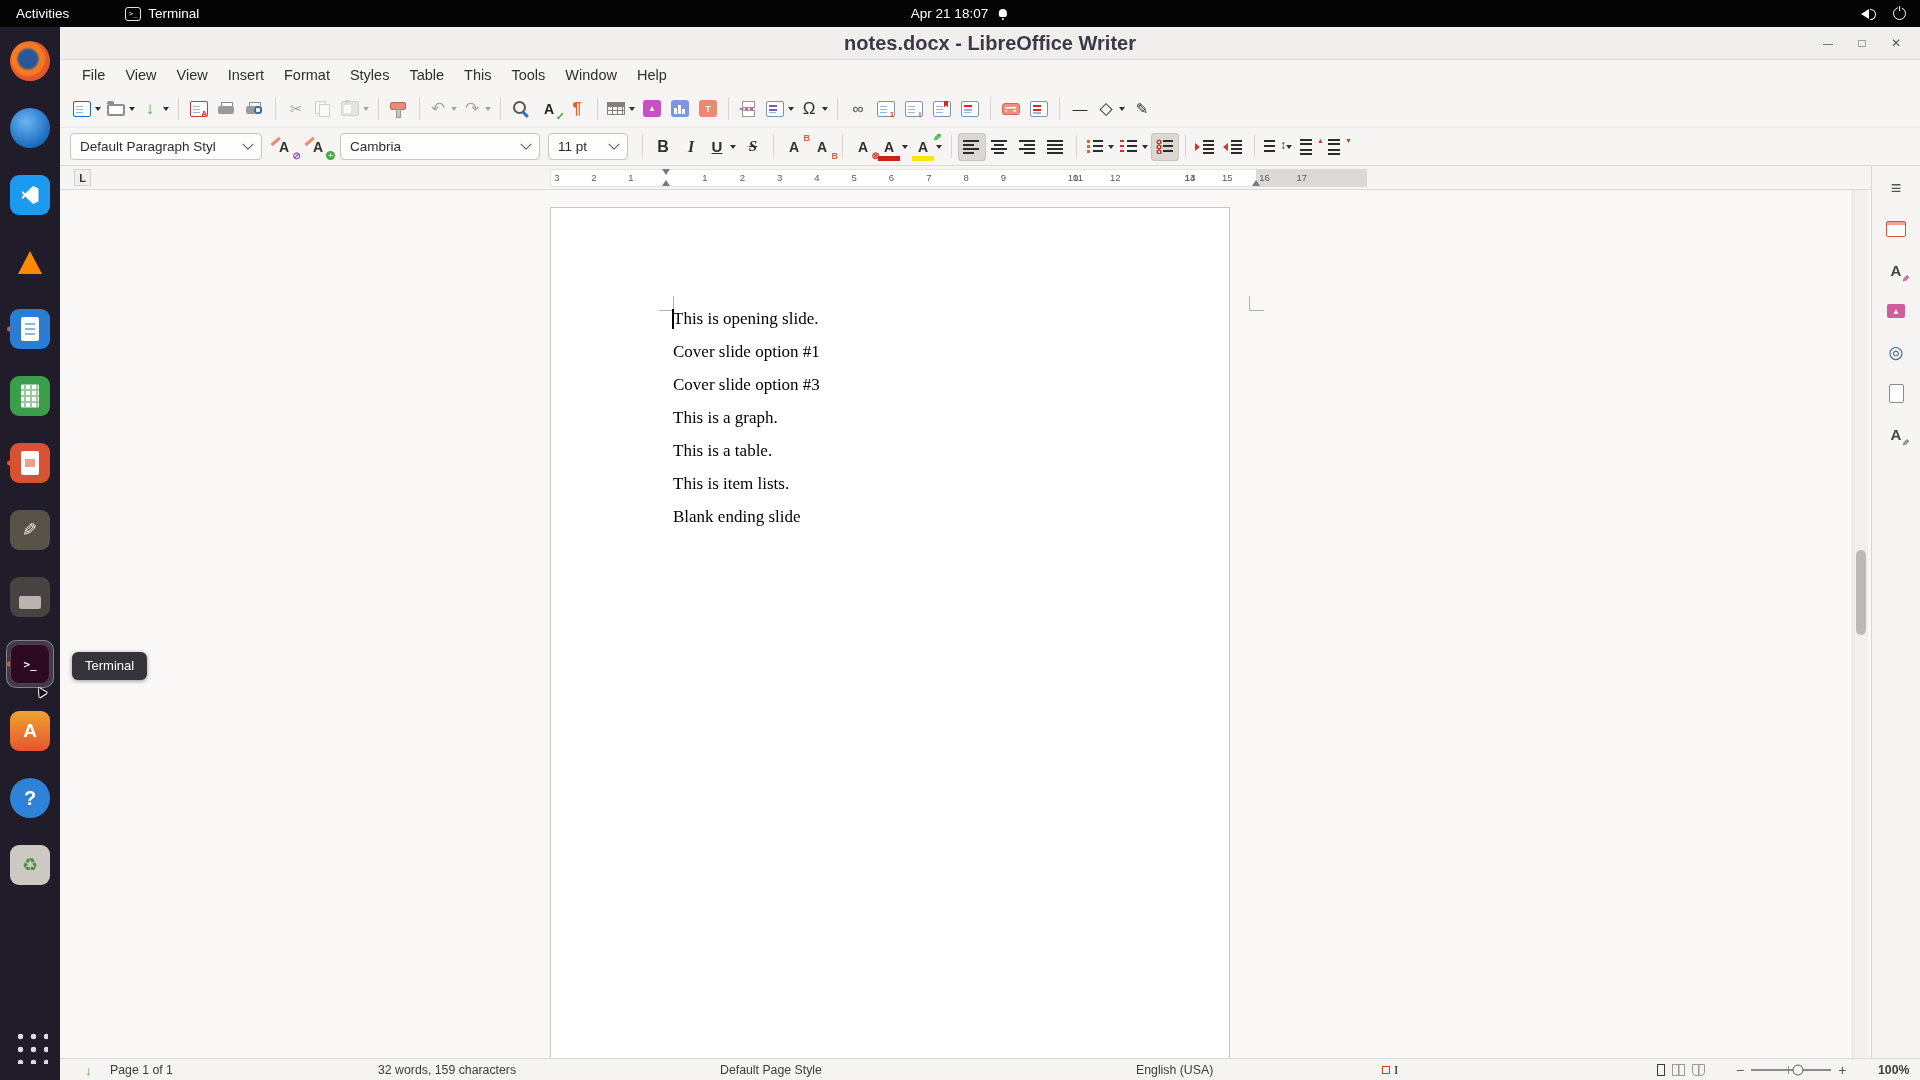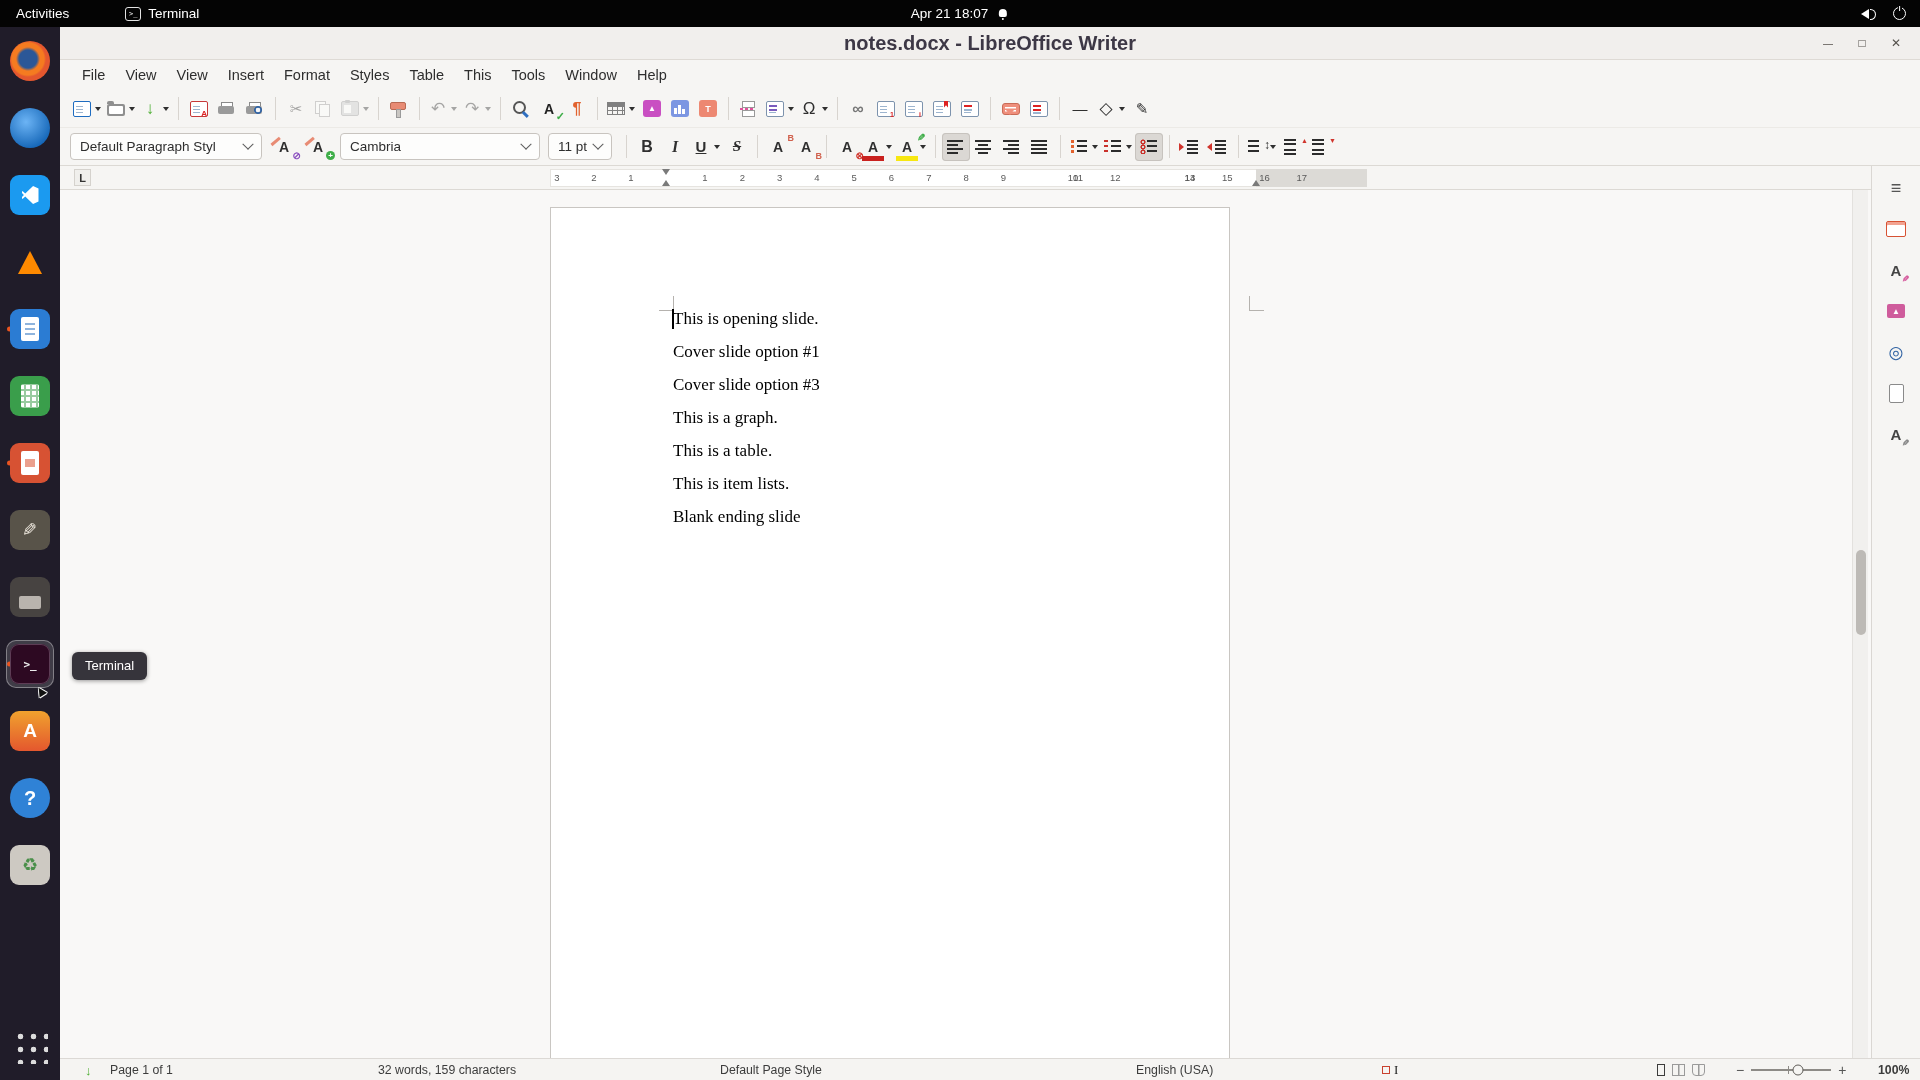--- a/index.html
+++ b/index.html
@@ -433,21 +433,21 @@
           <span class="g styu">A</span>
         </div>
         <div class="tbtn">
           <span class="g styn">A</span>
         </div>
       </div>
     <div class="combo" style="width:200px">
       <span class="val">Cambria</span>
       <span class="chv"></span>
     </div>
-    <div class="combo" style="width:64px">
+    <div class="combo" style="width:80px">
       <span class="val">11 pt</span>
       <span class="chv"></span>
     </div>
     <div id="tb2icons" style="display:flex;align-items:center">
         <span class="tsep"></span>
         <div class="tbtn">
           <span class="g bold">B</span>
         </div>
         <div class="tbtn">
           <span class="g ital">I</span>

